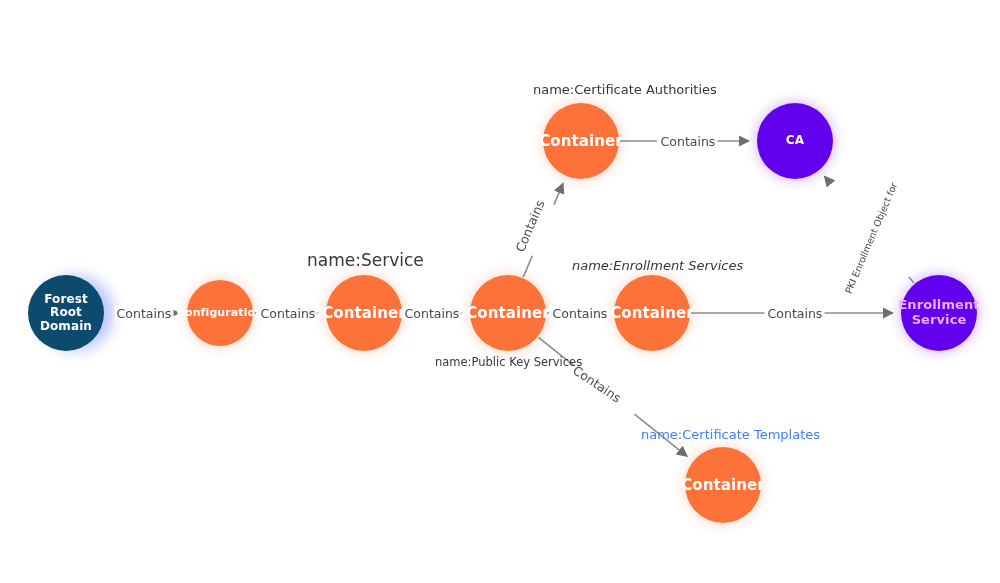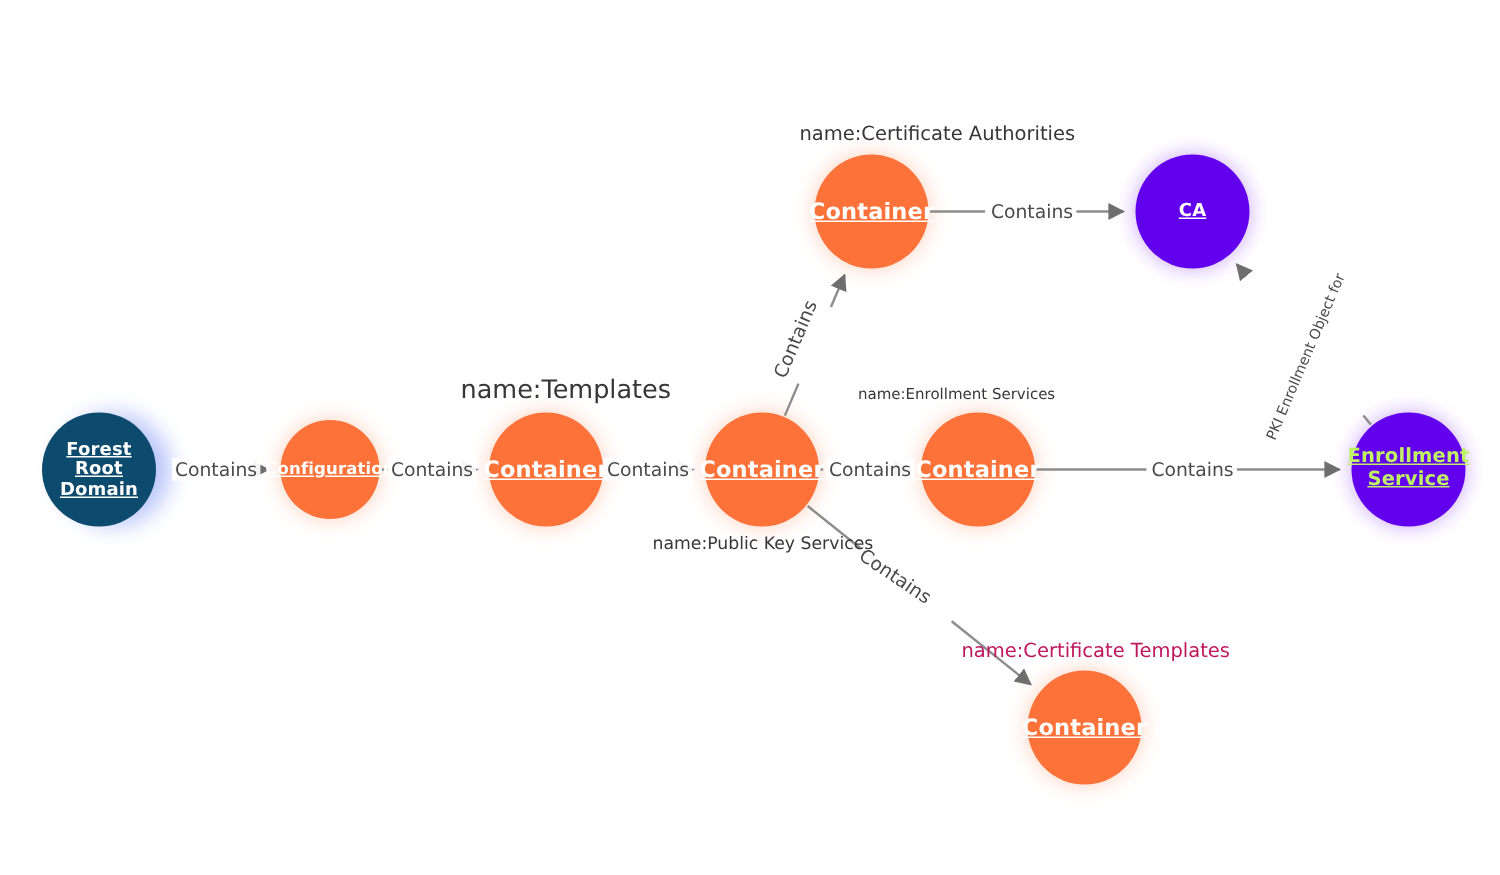--- a/index.html
+++ b/index.html
@@ -31,21 +31,20 @@
     display: flex;
     align-items: center;
     justify-content: center;
     text-align: center;
     color: #ffffff;
     font-weight: bold;
     line-height: 1.12;
     box-sizing: border-box;
     user-select: none;
     letter-spacing: 0.1px;
-    text-decoration: underline;
   }
   .node-label {
     display: block;
     white-space: pre-line;
     pointer-events: none;
   }
   .edge-label {
     position: absolute;
     color: #4a4a4a;
     font-size: 12.5px;
@@ -135,37 +134,37 @@
       </div>
       <div class="node" style="left: 614px; top: 275px; width: 76px; height: 76px; background: rgb(253, 114, 56); font-size: 15px; color: rgb(255, 255, 255);">
         <span class="node-label">Container</span>
       </div>
       <div class="node" style="left: 685px; top: 447px; width: 76px; height: 76px; background: rgb(253, 114, 56); font-size: 15px; color: rgb(255, 255, 255);">
         <span class="node-label">Container</span>
       </div>
       <div class="node" style="left: 757px; top: 103px; width: 76px; height: 76px; background: rgb(98, 0, 238); font-size: 12px; color: rgb(255, 255, 255);">
         <span class="node-label">CA</span>
       </div>
-      <div class="node" style="left: 901px; top: 275px; width: 76px; height: 76px; background: rgb(98, 0, 238); font-size: 13px; color: #bef264; text-align: center;">
+      <div class="node" style="left: 901px; top: 275px; width: 76px; height: 76px; background: rgb(98, 0, 238); font-size: 13px; color: #f0abfc; text-align: center;">
         <span class="node-label">Enrollment
 Service</span>
       </div>
     </div>
   <div id="edge-label-container">
       <div class="edge-label" style="font-size: 12.5px; color: rgb(74, 74, 74); left: 144px; top: 313px; transform: translate(-50%, -50%) rotate(0deg);">Contains</div>
       <div class="edge-label" style="font-size: 12.5px; color: rgb(74, 74, 74); left: 288px; top: 313px; transform: translate(-50%, -50%) rotate(0deg);">Contains</div>
       <div class="edge-label" style="font-size: 12.5px; color: rgb(74, 74, 74); left: 432px; top: 313px; transform: translate(-50%, -50%) rotate(0deg);">Contains</div>
       <div class="edge-label" style="font-size: 12.5px; color: rgb(74, 74, 74); left: 530px; top: 226px; transform: translate(-50%, -50%) rotate(-67deg);">Contains</div>
       <div class="edge-label" style="font-size: 12.5px; color: rgb(74, 74, 74); left: 580px; top: 313px; transform: translate(-50%, -50%) rotate(0deg);">Contains</div>
       <div class="edge-label" style="font-size: 12.5px; color: rgb(74, 74, 74); left: 597px; top: 384px; transform: translate(-50%, -50%) rotate(34deg);">Contains</div>
       <div class="edge-label" style="font-size: 12.5px; color: rgb(74, 74, 74); left: 688px; top: 141px; transform: translate(-50%, -50%) rotate(0deg);">Contains</div>
       <div class="edge-label" style="font-size: 12.5px; color: rgb(74, 74, 74); left: 795px; top: 313px; transform: translate(-50%, -50%) rotate(0deg);">Contains</div>
       <div class="edge-label" style="font-size: 9.5px; color: rgb(74, 74, 74); left: 871px; top: 238px; transform: translate(-50%, -50%) rotate(-67deg);">PKI Enrollment Object for</div>
     </div>
   <div id="prop-label-container">
-      <div class="prop-label" style="left: 307px; top: 250px; font-size: 17px; color: rgb(55, 55, 59);">name:Templates</div>
+      <div class="prop-label" style="left: 307px; top: 250px; font-size: 17px; color: rgb(55, 55, 59);">name:Service</div>
       <div class="prop-label" style="left: 494px; top: 82px; font-size: 13px; color: rgb(55, 55, 59); margin-left: 39px;">name:Certificate Authorities</div>
-      <div class="prop-label" style="left: 572px; top: 258px; font-size: 10px; color: rgb(55, 55, 59);">name:Enrollment Services</div>
+      <div class="prop-label" style="left: 572px; top: 258px; font-size: 13px; color: rgb(55, 55, 59); font-style: italic;">name:Enrollment Services</div>
       <div class="prop-label" style="left: 435px; top: 355px; font-size: 11.5px; color: rgb(55, 55, 59);">name:Public Key Services</div>
-      <div class="prop-label" style="left: 641px; top: 427px; font-size: 13px; color: #be185d;">name:Certificate Templates</div>
+      <div class="prop-label" style="left: 641px; top: 427px; font-size: 13px; color: #3b82f6;">name:Certificate Templates</div>
     </div>
 
 </div>
 
 </body></html>

